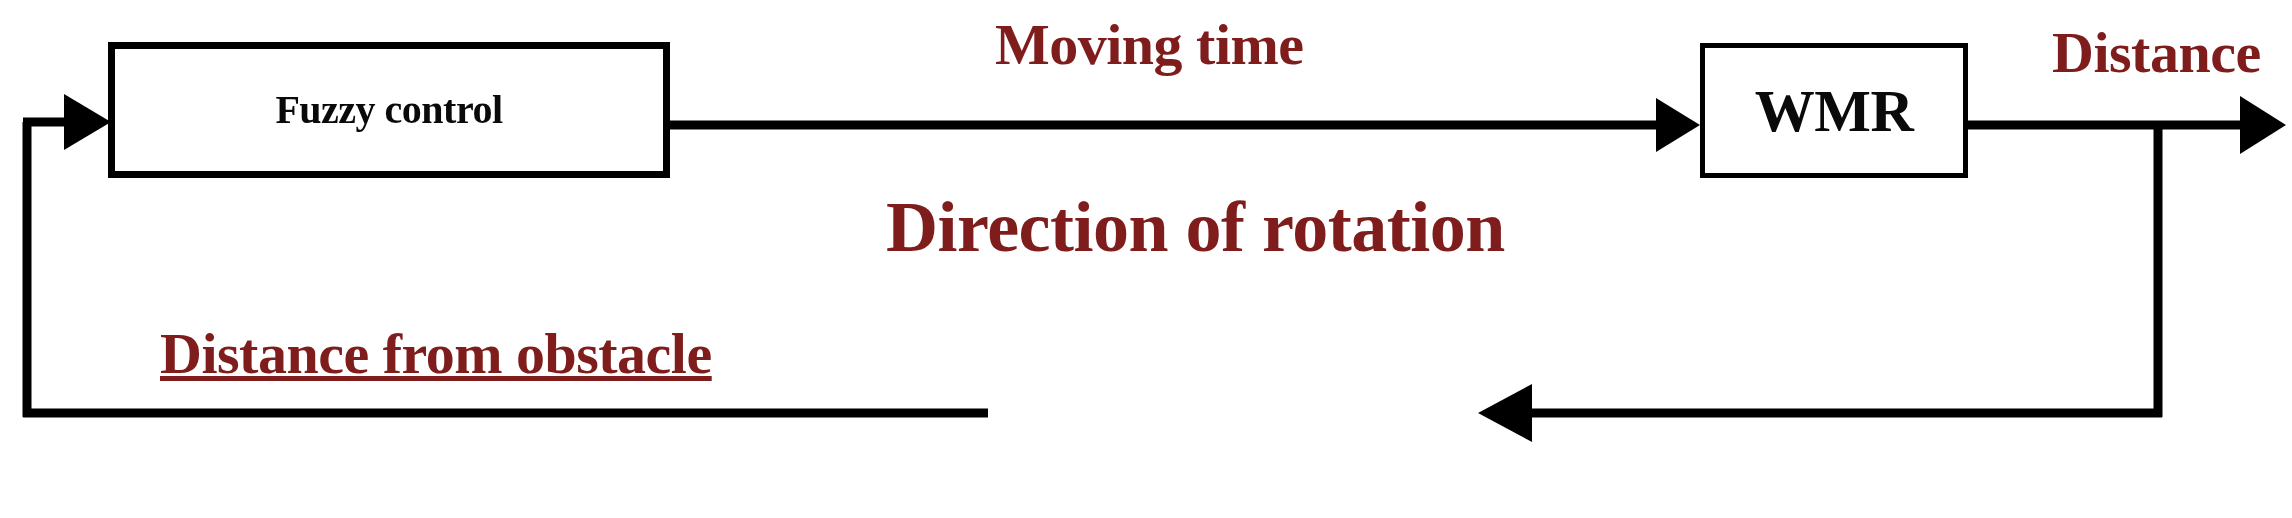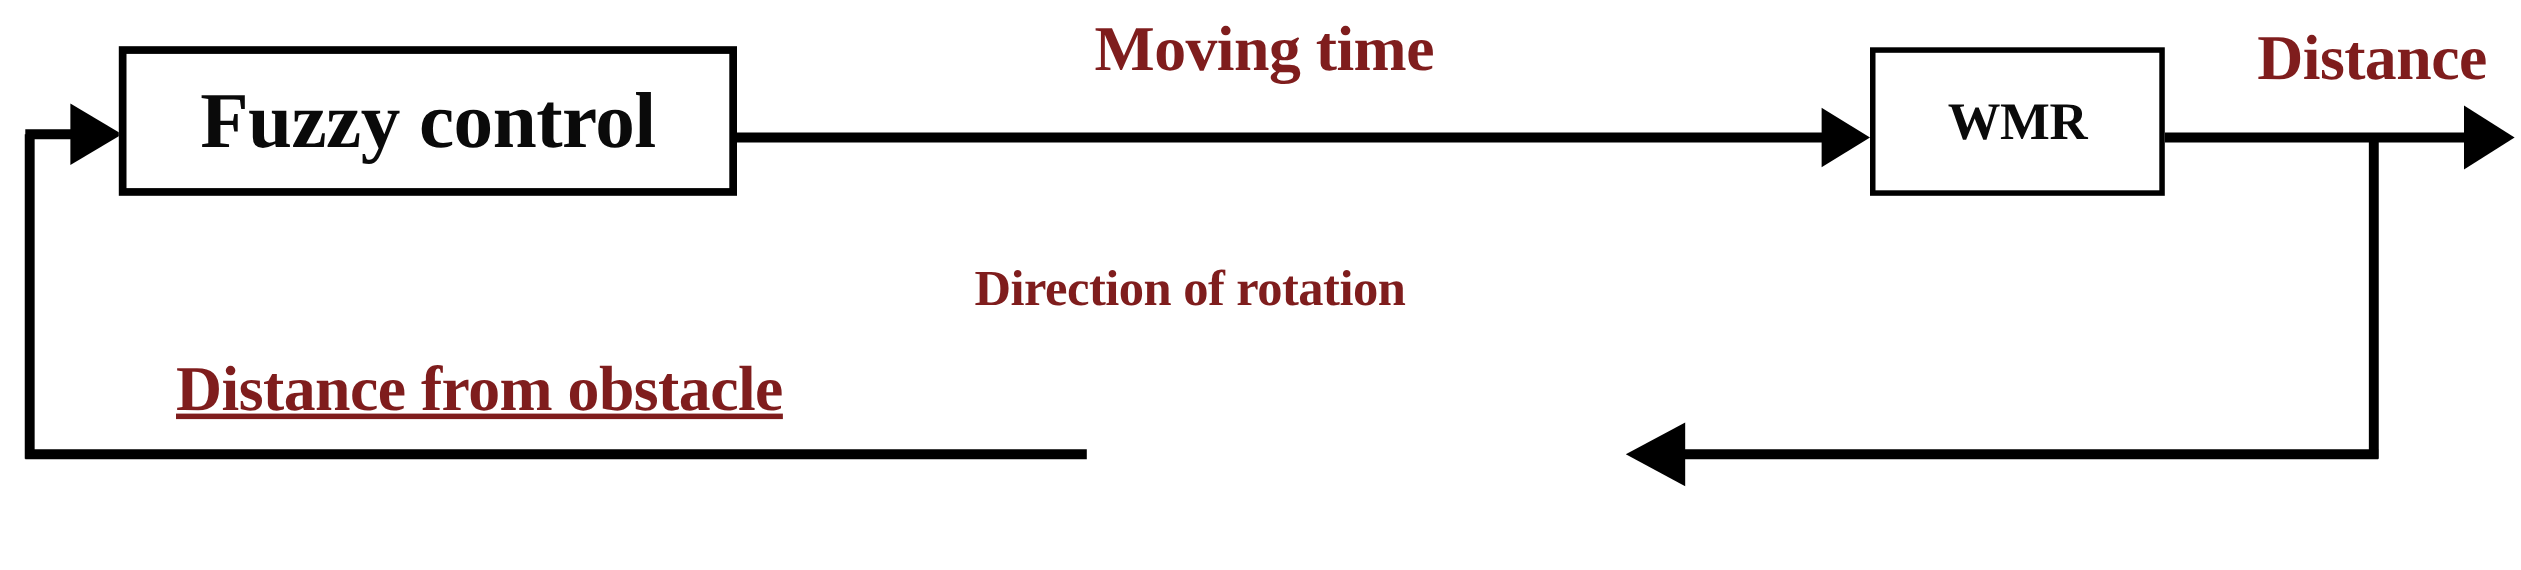--- a/index.html
+++ b/index.html
@@ -55,51 +55,50 @@
   }
 
   
   #box-fuzzy-control {
     left: 108px;
     top: 42px;
     width: 562px;
     height: 136px;
     border-width: 7px;
   }
-  #box-fuzzy-control .block-label { font-size: 72px; }
+  #box-fuzzy-control .block-label { font-size: 40px; }
 
   #box-wmr {
     left: 1700px;
     top: 43px;
     width: 268px;
     height: 135px;
     border-width: 5px;
   }
-  #box-wmr .block-label { font-size: 48px; }
+  #box-wmr .block-label { font-size: 60px; }
 
   #box-depth-camera {
     left: 988px;
     top: 346px;
     width: 490px;
     height: 152px;
     border-width: 7px;
   }
   #box-depth-camera .block-label { font-size: 60px; }
 
   
   #label-moving-time {
     left: 995px;
     top: 16px;
     font-size: 58px;
   }
   #label-direction-of-rotation {
     left: 886px;
     top: 191px;
-    font-size: 46px;
-    margin-top: 48px;
+    font-size: 72px;
   }
   #label-distance-from-obstacle {
     left: 160px;
     top: 325px;
     font-size: 58px;
     text-decoration: underline;
   }
   #label-position {
     left: 2052px;
     top: 24px;

